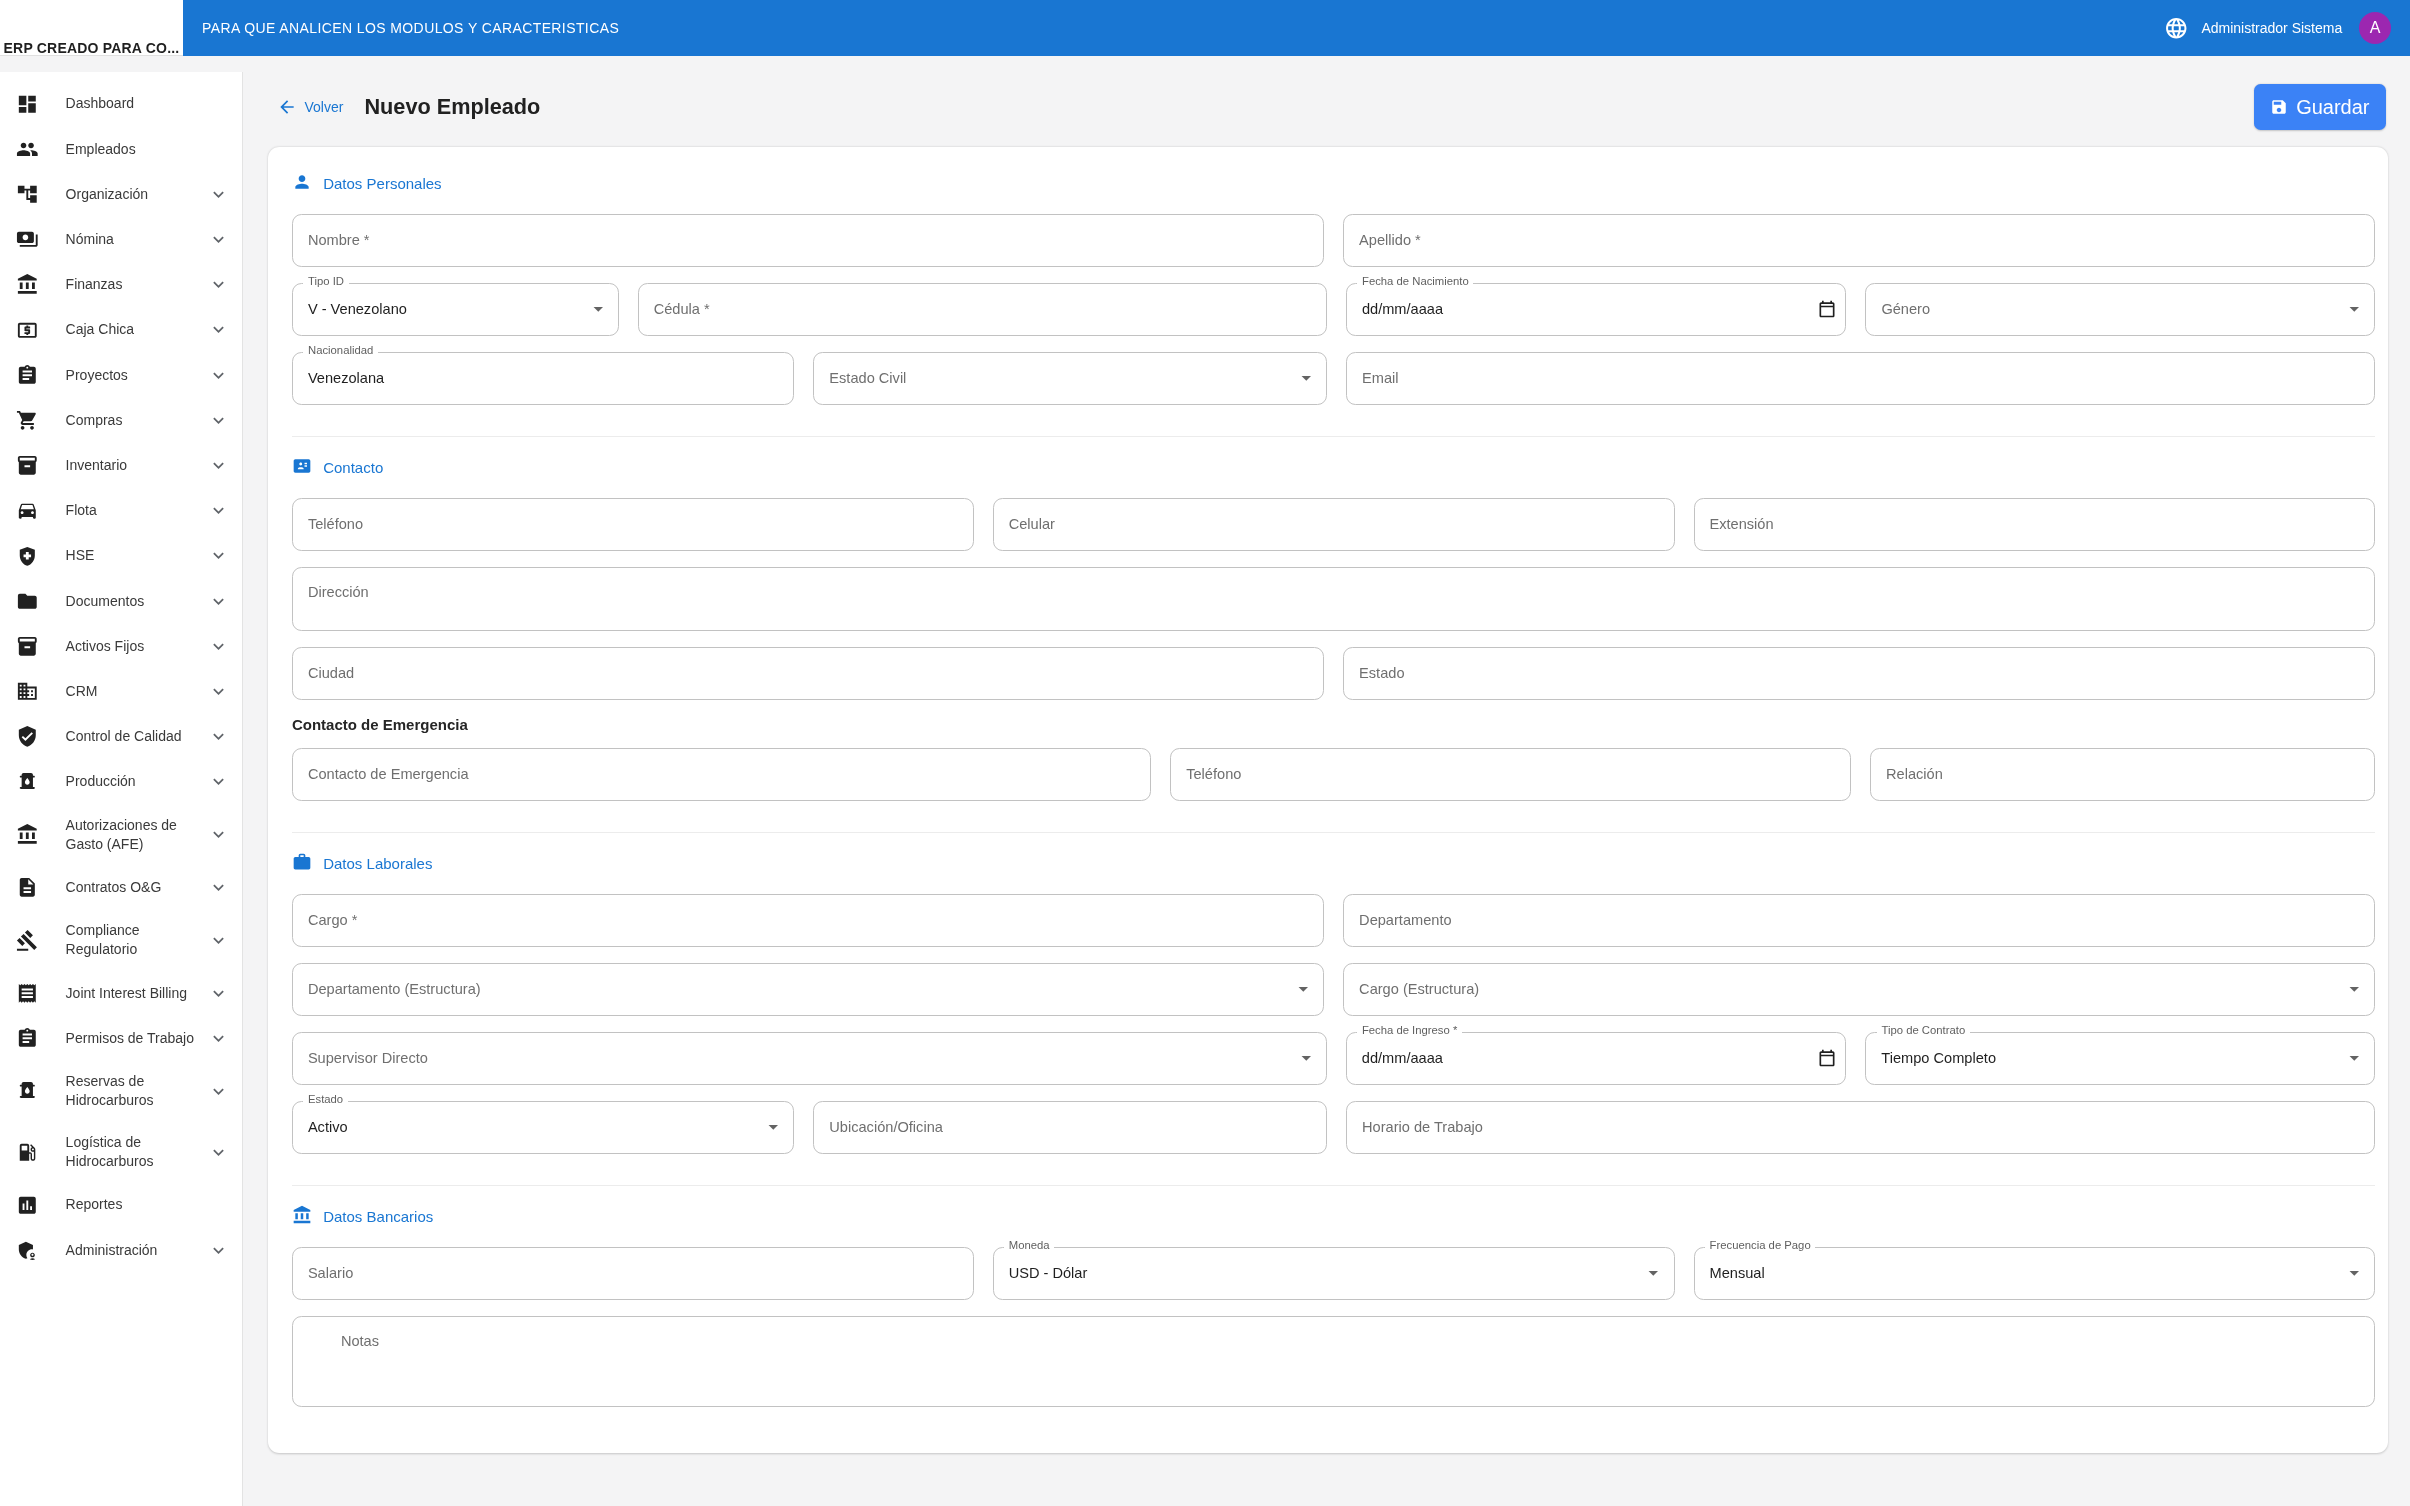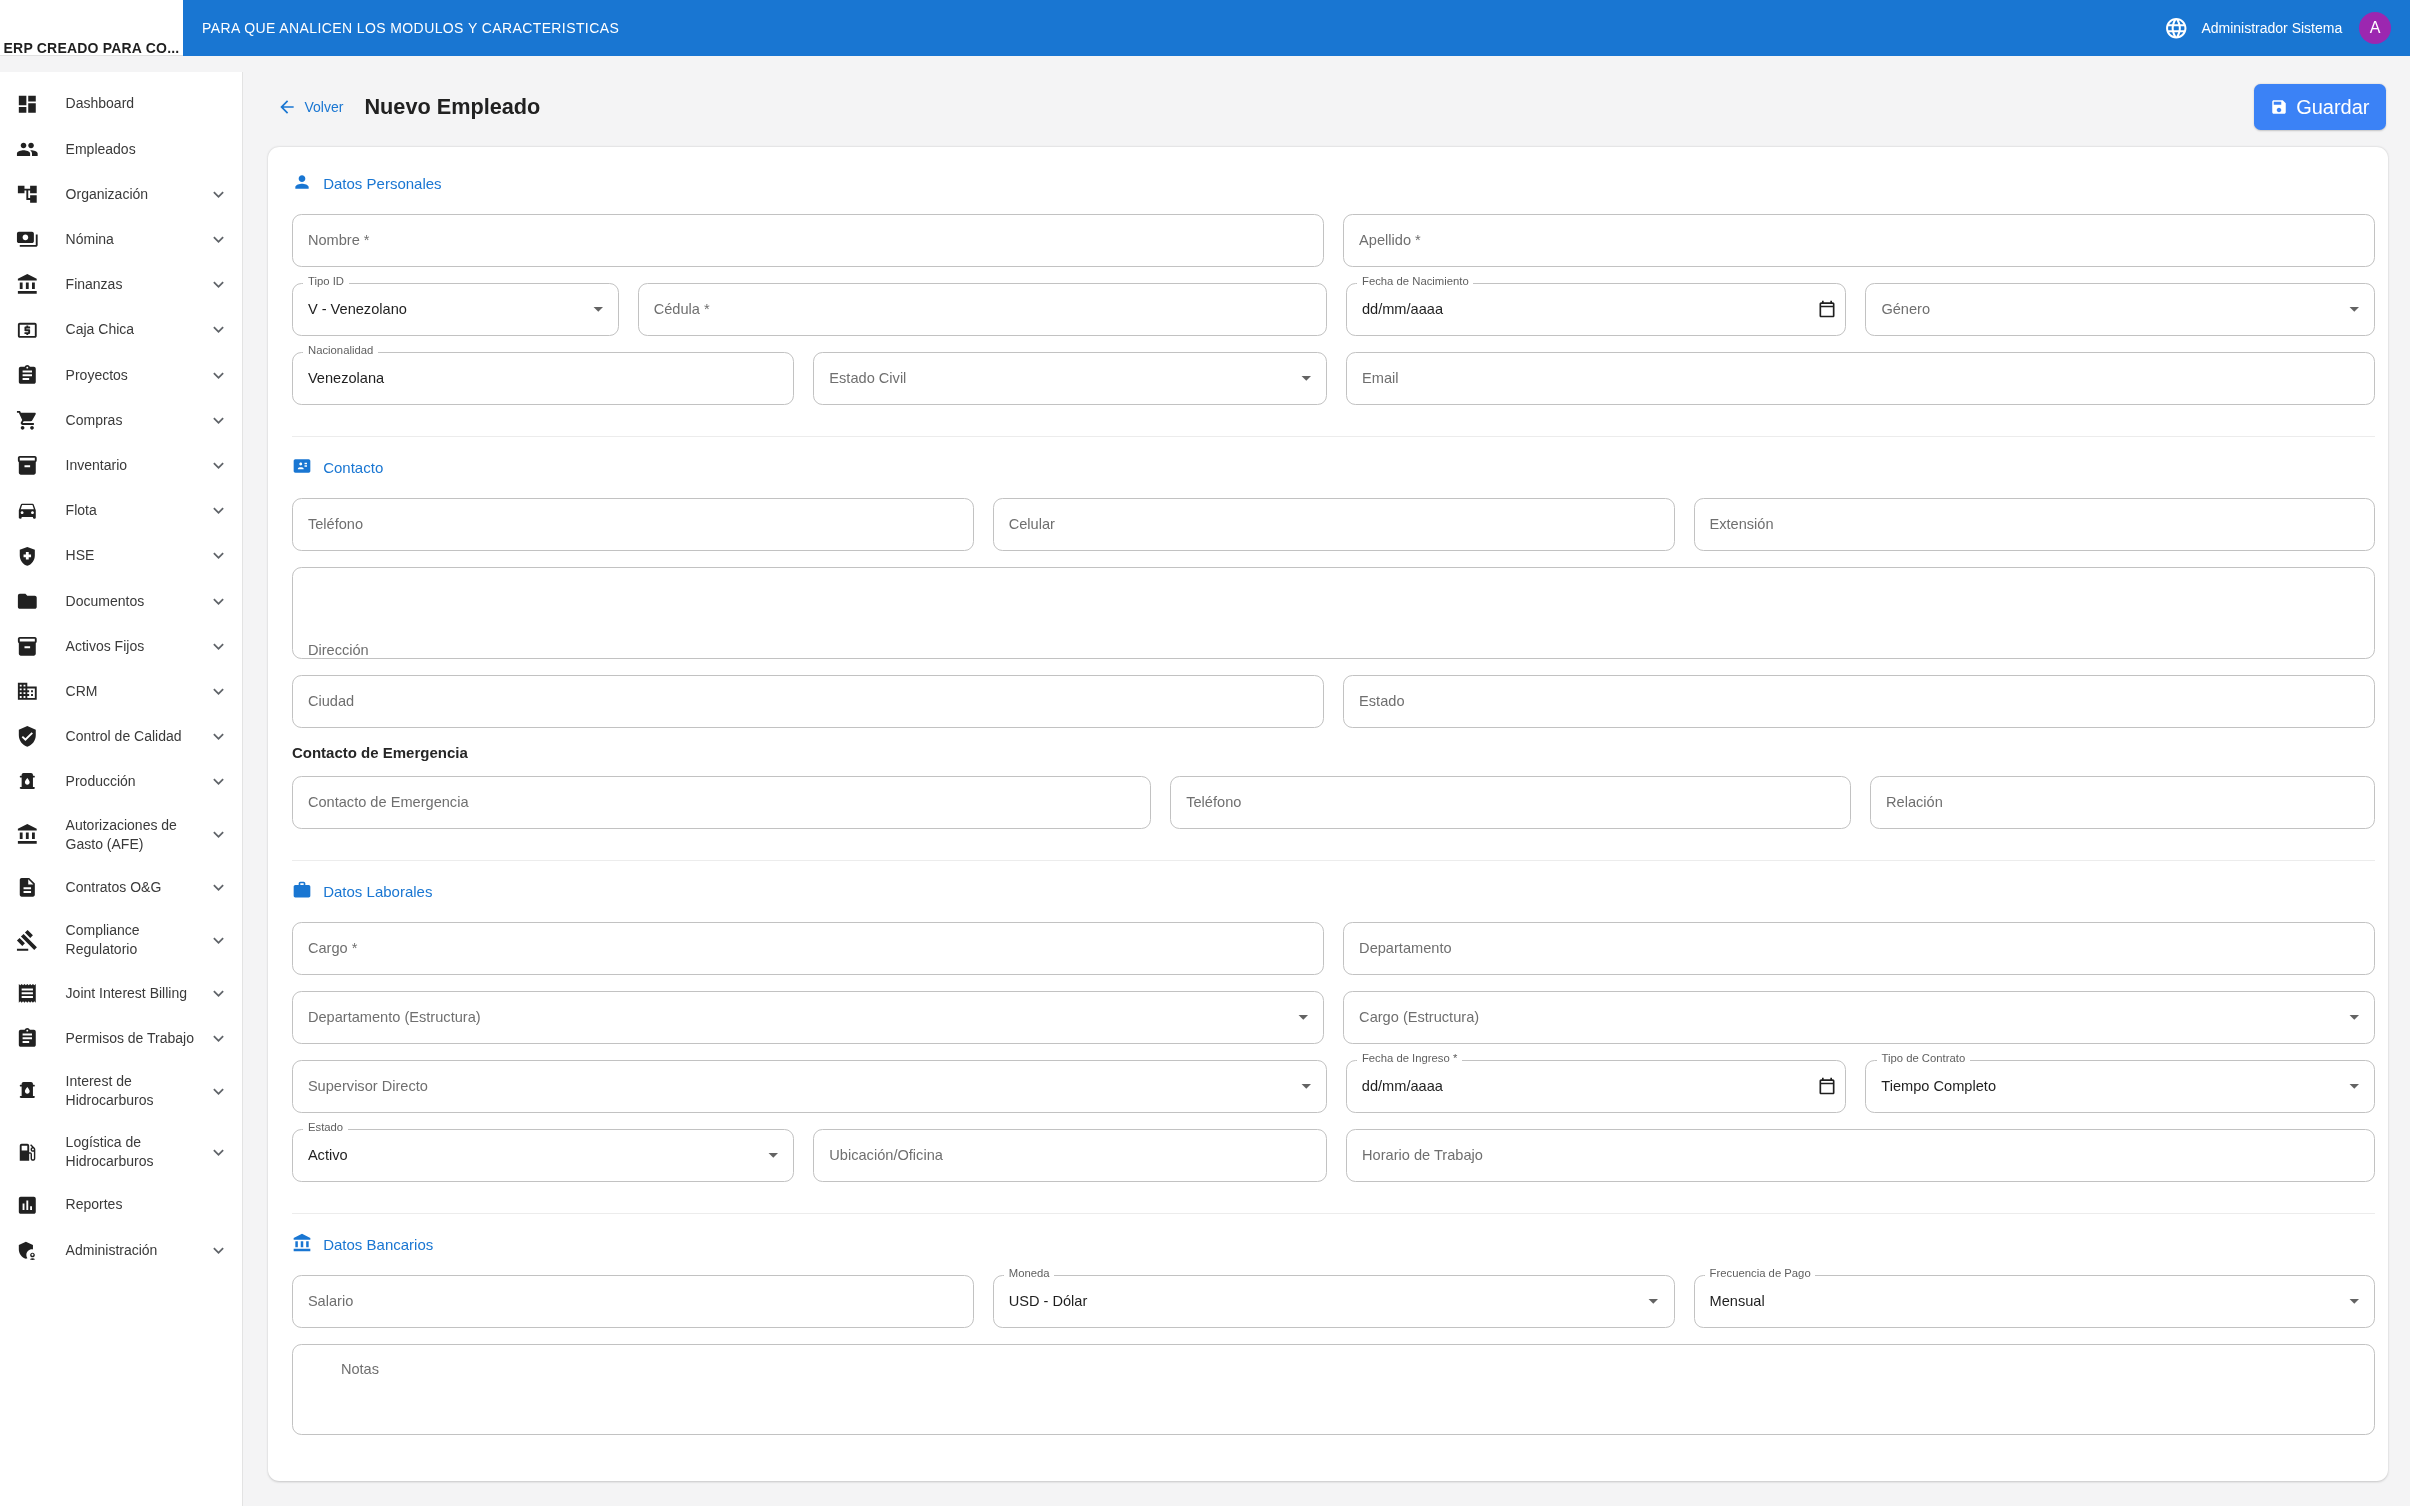--- a/index.html
+++ b/index.html
@@ -66,21 +66,21 @@
   .field .ph { color:#6f6f6f; font-size:14.6px; }
   .field .val { color:#1f1f1f; font-size:14.6px; }
   .field .flabel { position:absolute; top:-8.5px; left:10.4px; background:#fff; padding:0 4.7px;
     font-size:11.3px; color:#5f5f5f; line-height:13px; white-space:nowrap; }
   .field .adorn { position:absolute; right:8.5px; top:50%; transform:translateY(-50%);
     display:flex; align-items:center; }
   .field .adorn svg { width:22.6px; height:22.6px; fill:#636363; }
   .field.kind-date .adorn svg { fill:#1f1f1f; width:20px; height:20px; }
   .field.kind-select, .field.kind-date { cursor:pointer; }
   .field.kind-textarea { align-items:flex-start; padding-top:16px; }
-  .field[data-name="field-direccion"] { height:92px;align-items:flex-end; }
+  .field[data-name="field-direccion"] { height:64px; }
   .field[data-name="field-notas"] { height:91px;padding-left:48px; }
 </style>
 </head>
 <body>
 
 <div class="topbar" data-name="top-bar">
   <div class="logo-box" data-name="app-logo-box">
     <span class="logo-text" data-name="app-title">ERP CREADO PARA CO...</span>
   </div>
   <div class="bluebar" data-name="top-banner-bar">
@@ -276,21 +276,21 @@
         </svg></span>
       <span class="sb-label" data-name="sidebar-item-label">Permisos de Trabajo</span>
       <span class="sb-chevron" data-name="chevron-down-icon"><svg viewBox="0 0 24 24">
           <path d="M16.59 8.59L12 13.17 7.41 8.59 6 10l6 6 6-6z"></path>
         </svg></span>
     </div>
     <div class="sb-item" data-name="sidebar-item-reservas">
       <span class="sb-icon" data-name="oil-barrel-icon"><svg viewBox="0 0 24 24">
           <path d="M19 5h-1V4c0-1.1-.9-2-2-2H8c-1.1 0-2 .9-2 2v1H5c-.55 0-1 .45-1 1s.45 1 1 1h1v10H5c-.55 0-1 .45-1 1s.45 1 1 1h14c.55 0 1-.45 1-1s-.45-1-1-1h-1V7h1c.55 0 1-.45 1-1s-.45-1-1-1zm-7 9.5c-1.38 0-2.5-1.12-2.5-2.5 0-1.67 2.5-4.5 2.5-4.5s2.5 2.83 2.5 4.5c0 1.38-1.12 2.5-2.5 2.5z"></path>
         </svg></span>
-      <span class="sb-label" data-name="sidebar-item-label">Interest de Hidrocarburos</span>
+      <span class="sb-label" data-name="sidebar-item-label">Reservas de Hidrocarburos</span>
       <span class="sb-chevron" data-name="chevron-down-icon"><svg viewBox="0 0 24 24">
           <path d="M16.59 8.59L12 13.17 7.41 8.59 6 10l6 6 6-6z"></path>
         </svg></span>
     </div>
     <div class="sb-item" data-name="sidebar-item-logistica">
       <span class="sb-icon" data-name="gas-station-icon"><svg viewBox="0 0 24 24">
           <path d="M19.77 7.23l.01-.01-3.72-3.72L15 4.56l2.11 2.11c-.94.36-1.61 1.26-1.61 2.33 0 1.38 1.12 2.5 2.5 2.5.36 0 .69-.08 1-.21v7.21c0 .55-.45 1-1 1s-1-.45-1-1V14c0-1.1-.9-2-2-2h-1V5c0-1.1-.9-2-2-2H6c-1.1 0-2 .9-2 2v16h10v-7.5h1.5v5c0 1.38 1.12 2.5 2.5 2.5s2.5-1.12 2.5-2.5V9c0-.69-.28-1.32-.73-1.77zM12 10H6V5h6v5zm6 0c-.55 0-1-.45-1-1s.45-1 1-1 1 .45 1 1-.45 1-1 1z"></path>
         </svg></span>
       <span class="sb-label" data-name="sidebar-item-label">Logística de Hidrocarburos</span>
       <span class="sb-chevron" data-name="chevron-down-icon"><svg viewBox="0 0 24 24">

